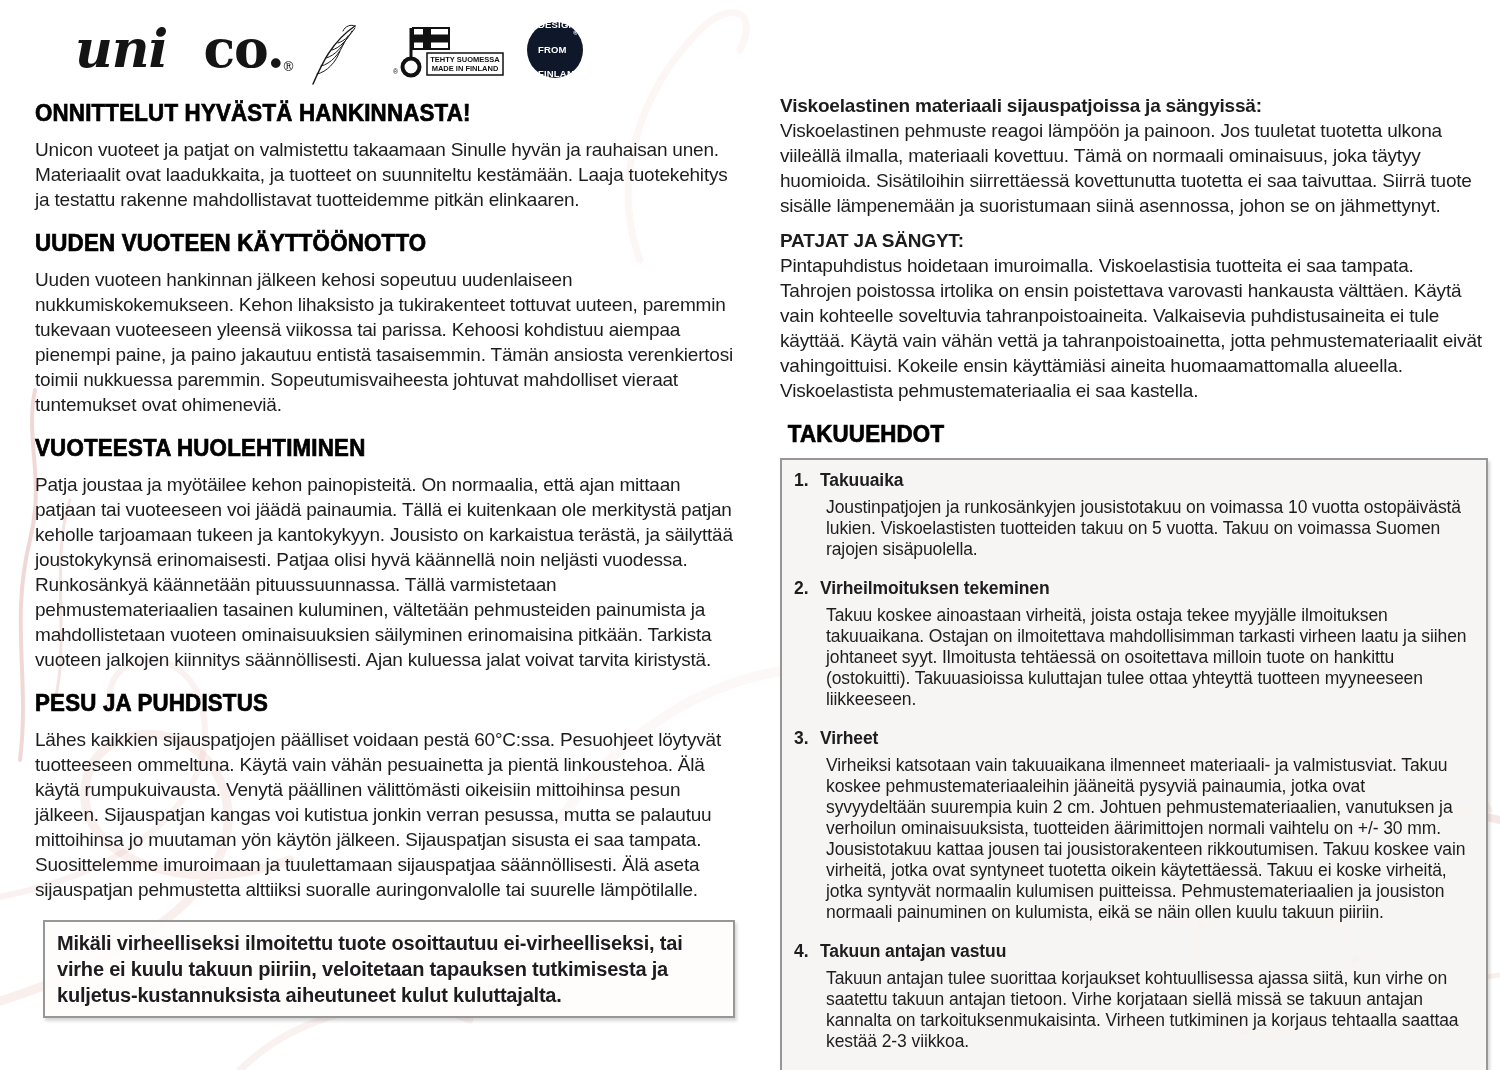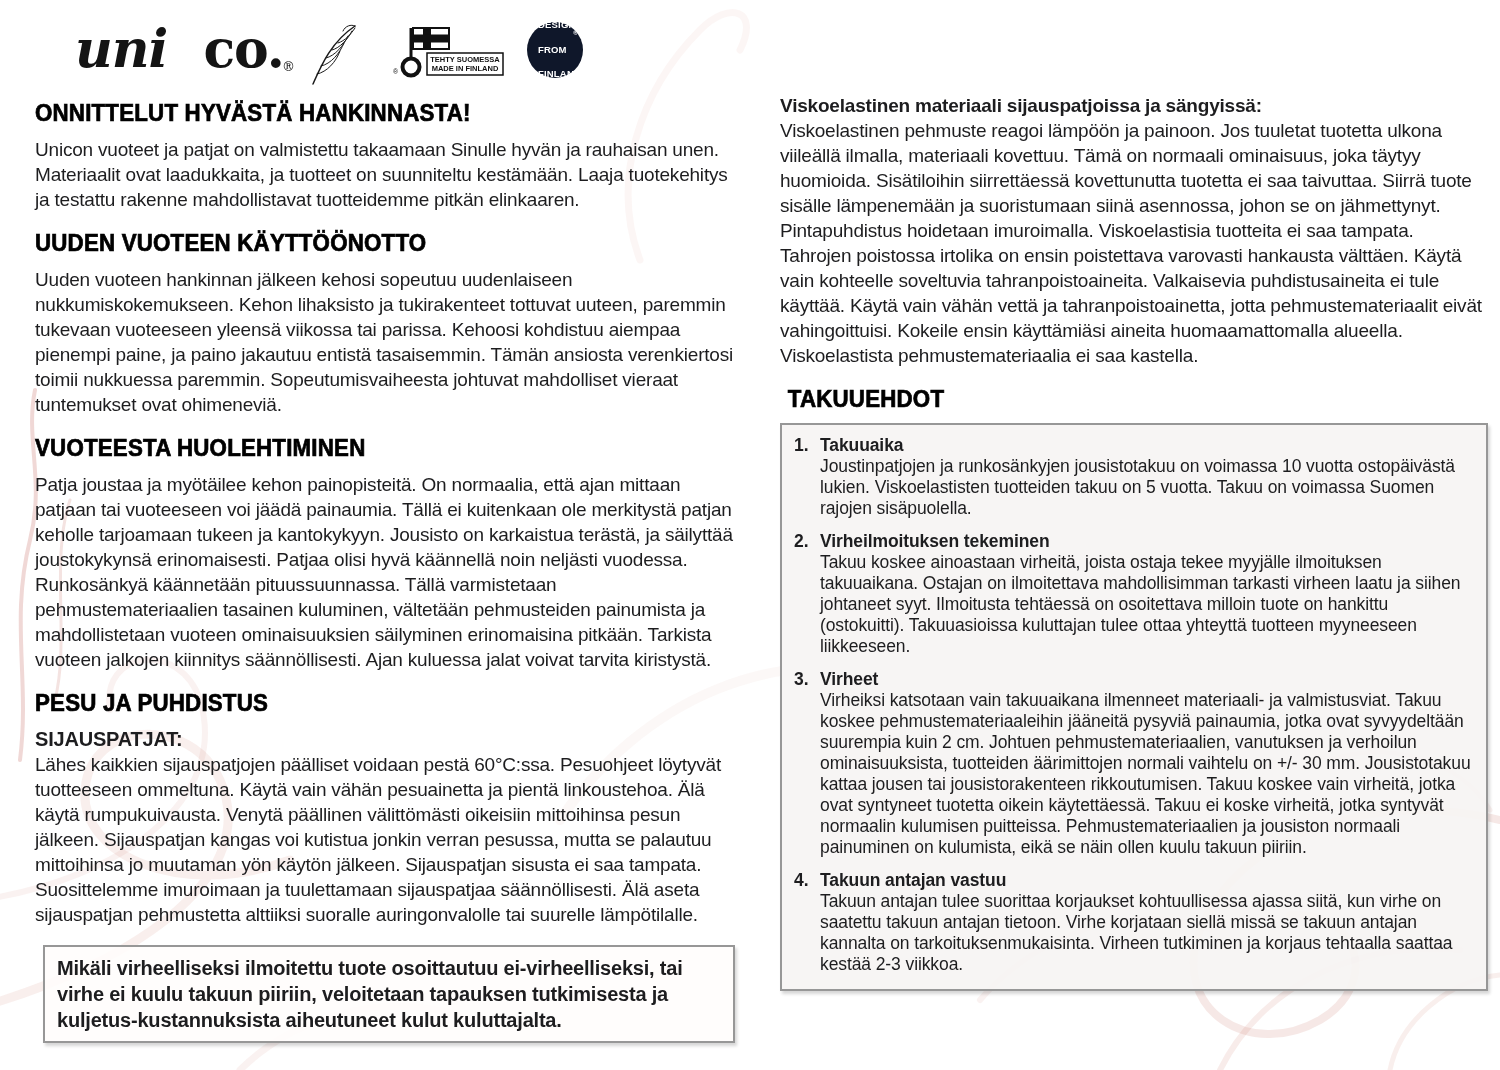--- a/index.html
+++ b/index.html
@@ -47,21 +47,21 @@
   
   .takuu{margin:12px 0 6px;padding-left:8px;}
   .wbox{border:2px solid #979797;background:rgba(246,244,243,.92);
         box-shadow:2px 3px 3px rgba(0,0,0,.16);
         padding:8px 12px 14px 8px;}
   .witem{display:grid;grid-template-columns:30px 1fr;margin-top:12px;
          font-size:17.5px;line-height:21px;letter-spacing:-.1px;}
   .witem:first-child{margin-top:2px;}
   .wnum{font-weight:bold;text-align:left;padding-left:4px;}
   .wtitle{font-weight:bold;}
-  .wbody{margin:0;}
+  .wbody{margin:6px;}
 </style>
 </head>
 <body>
 
 <svg class="watermark" width="1500" height="1070" viewBox="0 0 1500 1070">
   <g fill="none" stroke="#cf8273" stroke-linecap="round">
     <path d="M-30,1010 C150,960 260,870 220,780 C190,715 90,720 85,790 C80,855 180,900 290,860" stroke-width="9" opacity="0.13"></path>
     <path d="M-20,900 C120,880 230,800 200,700 C180,640 100,650 110,710" stroke-width="6" opacity="0.10"></path>
     <path d="M20,760 C30,680 10,620 30,540 C45,480 25,440 35,390" stroke-width="4" opacity="0.22" stroke="#b94f45"></path>
     <path d="M55,700 C70,640 50,560 70,500" stroke-width="3" opacity="0.16" stroke="#b94f45"></path>
@@ -123,31 +123,31 @@
 
   <p class="body">Unicon vuoteet ja patjat on valmistettu takaamaan Sinulle hyvän ja rauhaisan unen. Materiaalit ovat laadukkaita, ja tuotteet on suunniteltu kestämään. Laaja tuotekehitys ja testattu rakenne mahdollistavat tuotteidemme pitkän elinkaaren.</p>
 
   <h2 class="dhead">UUDEN VUOTEEN KÄYTTÖÖNOTTO</h2>
   <p class="body">Uuden vuoteen hankinnan jälkeen kehosi sopeutuu uudenlaiseen nukkumiskokemukseen. Kehon lihaksisto ja tukirakenteet tottuvat uuteen, paremmin tukevaan vuoteeseen yleensä viikossa tai parissa. Kehoosi kohdistuu aiempaa pienempi paine, ja paino jakautuu entistä tasaisemmin. Tämän ansiosta verenkiertosi toimii nukkuessa paremmin. Sopeutumisvaiheesta johtuvat mahdolliset vieraat tuntemukset ovat ohimeneviä.</p>
 
   <h2 class="dhead">VUOTEESTA HUOLEHTIMINEN</h2>
   <p class="body"><span>Patja joustaa ja myötäilee kehon painopisteitä. On normaalia, että ajan mittaan patjaan tai vuoteeseen voi jäädä painaumia. Tällä ei kuitenkaan ole merkitystä patjan keholle tarjoamaan tukeen ja kantokykyyn. Jousisto on karkaistua terästä, ja säilyttää joustokykynsä erinomaisesti. </span><span class="b">Patjaa olisi hyvä käännellä noin neljästi vuodessa. Runkosänkyä käännetään pituussuunnassa.</span><span> Tällä varmistetaan pehmustemateriaalien tasainen kuluminen, vältetään pehmusteiden painumista ja mahdollistetaan vuoteen ominaisuuksien säilyminen erinomaisina pitkään. Tarkista vuoteen jalkojen kiinnitys säännöllisesti. Ajan kuluessa jalat voivat tarvita kiristystä.</span></p>
 
   <h2 class="dhead">PESU JA PUHDISTUS</h2>
-  <p class="sub">SIJAUSPATJAT:</p>
   <p class="body"><span>Lähes kaikkien sijauspatjojen päälliset voidaan pestä 60°C:ssa. Pesuohjeet löytyvät tuotteeseen ommeltuna. Käytä vain vähän pesuainetta ja pientä linkoustehoa. Älä käytä rumpukuivausta. Venytä päällinen välittömästi oikeisiin mittoihinsa pesun jälkeen. Sijauspatjan kangas voi kutistua jonkin verran pesussa, mutta se palautuu mittoihinsa jo muutaman yön käytön jälkeen. </span><span class="b">Sijauspatjan sisusta ei saa tampata.</span><span> Suosittelemme imuroimaan ja tuulettamaan sijauspatjaa säännöllisesti. Älä aseta sijauspatjan pehmustetta alttiiksi suoralle auringonvalolle tai suurelle lämpötilalle.</span></p>
 
   <div class="notice"><span>Mikäli virheelliseksi ilmoitettu tuote osoittautuu ei-virheelliseksi, tai virhe ei kuulu takuun piiriin, veloitetaan tapauksen tutkimisesta ja kuljetus-kustannuksista aiheutuneet kulut kuluttajalta.</span></div>
 </div>
 
 <div class="col col-right">
 
   <p class="body lead">Viskoelastinen materiaali sijauspatjoissa ja sängyissä:</p>
   <p class="body">Viskoelastinen pehmuste reagoi lämpöön ja painoon. Jos tuuletat tuotetta ulkona viileällä ilmalla, materiaali kovettuu. Tämä on normaali ominaisuus, joka täytyy huomioida. Sisätiloihin siirrettäessä kovettunutta tuotetta ei saa taivuttaa. Siirrä tuote sisälle lämpenemään ja suoristumaan siinä asennossa, johon se on jähmettynyt.</p>
 
+  <p class="body lead" style="margin-top:10px;">PATJAT JA SÄNGYT:</p>
   <p class="body">Pintapuhdistus hoidetaan imuroimalla. Viskoelastisia tuotteita ei saa tampata. Tahrojen poistossa irtolika on ensin poistettava varovasti hankausta välttäen. Käytä vain kohteelle soveltuvia tahranpoistoaineita. Valkaisevia puhdistusaineita ei tule käyttää. Käytä vain vähän vettä ja tahranpoistoainetta, jotta pehmustemateriaalit eivät vahingoittuisi. Kokeile ensin käyttämiäsi aineita huomaamattomalla alueella. Viskoelastista pehmustemateriaalia ei saa kastella.</p>
 
   <h2 class="dhead takuu">TAKUUEHDOT</h2>
 
   <div class="wbox">
 
     <div class="witem">
       <div class="wnum">1.</div>
       <div>
         <div class="wtitle">Takuuaika</div>

